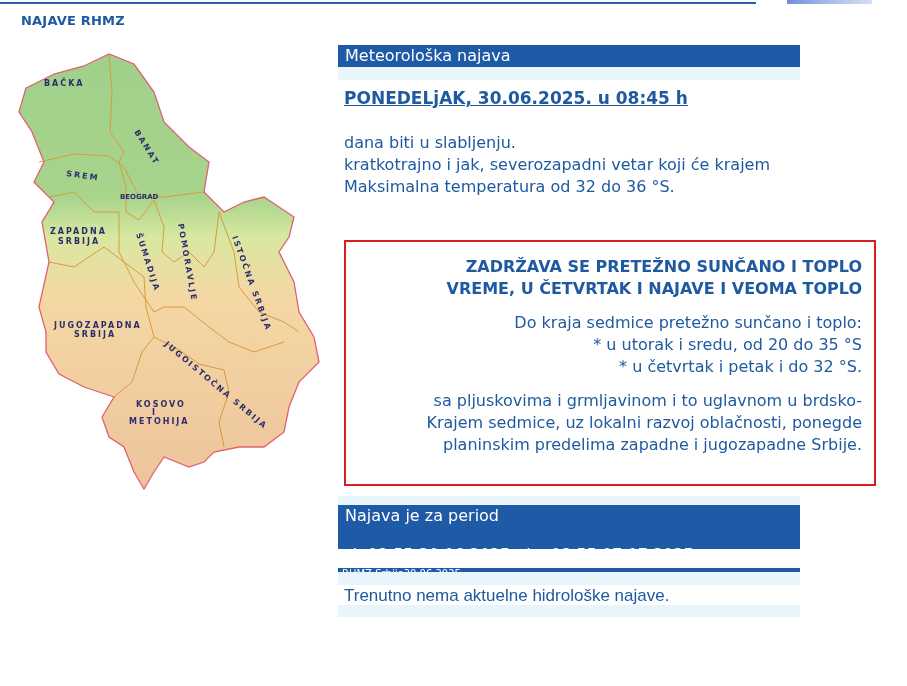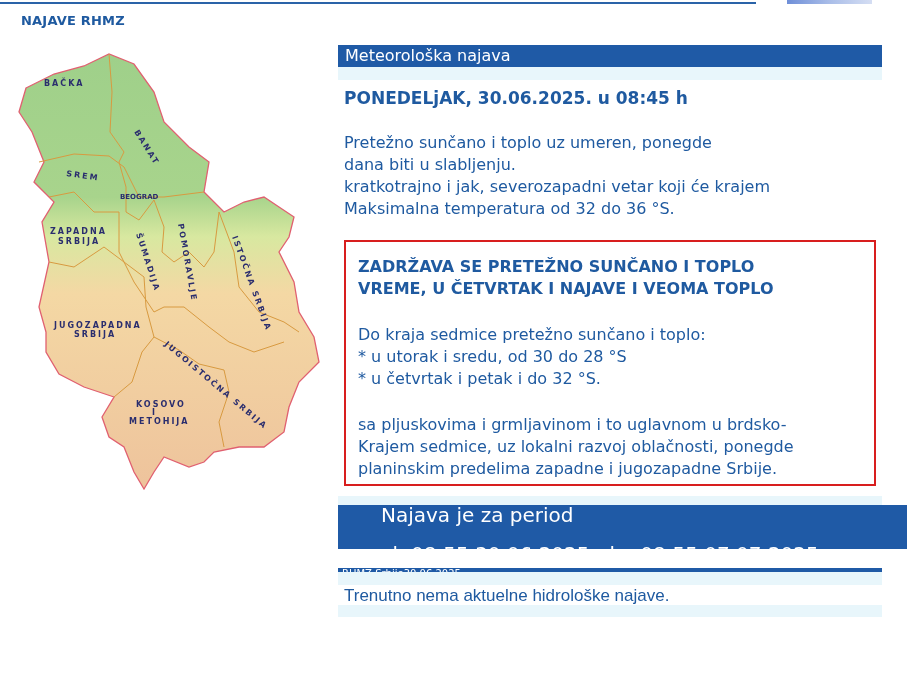--- a/index.html
+++ b/index.html
@@ -7,34 +7,34 @@
            font-family:"DejaVu Sans","Liberation Sans",sans-serif; color:#1f5aa0; }
     .top-line { position:absolute; left:0; top:2px; width:756px; height:2px; background:#2a63a8; }
     .logo-frag { position:absolute; left:787px; top:0; width:85px; height:4px;
                  background:linear-gradient(90deg,#6f8fd8,#a9bde8,#d5def3); }
     .section-title { position:absolute; left:21px; top:13px; font-size:13px; font-weight:bold;
                      color:#1f5aa0; letter-spacing:0.2px; }
     .map { position:absolute; left:14px; top:52px; width:312px; height:440px; }
     .map svg { width:100%; height:100%; display:block; }
     .map-label { font-family:"DejaVu Sans",sans-serif; font-weight:bold; fill:#2a2d6e; font-size:8px; letter-spacing:2px; }
 
-    .col { position:absolute; left:338px; width:544px; }
+    .col { position:absolute; left:338px; width:462px; }
     .bar { background:#1f5aa6; color:#ffffff; }
     .band { background:#e8f6fb; }
     .hdr { top:45px; height:22px; font-size:16px; line-height:22px; padding-left:7px; box-sizing:border-box; }
     .hdr-band { top:67px; height:13px; }
-    .date-line { position:absolute; left:344px; top:88px; font-size:17px; font-weight:bold; color:#1f5aa0; }
+    .date-line { position:absolute; left:344px; top:88px; font-size:17px; font-weight:bold; color:#1f5aa0;text-decoration:underline; }
     .summary { position:absolute; left:344px; top:132px; width:520px; font-size:16px; line-height:22px; color:#1f5aa0; }
     .alert { position:absolute; left:344px; top:240px; width:532px; height:246px; box-sizing:border-box;
-             border:2px solid #d81e1e; padding:14px 12px 0 12px; }
+             border:2px solid #d81e1e; padding:14px 12px 0 12px;text-align:right; }
     .alert-title { font-size:16px; font-weight:bold; line-height:22px; color:#1f5aa0; }
-    .alert-p { font-size:16px; line-height:22px; color:#1f5aa0; margin-top:24px; }
+    .alert-p { font-size:16px; line-height:22px; color:#1f5aa0; margin-top:12px; }
     .alert-p div { white-space:nowrap; }
     .period-band-top { top:496px; height:9px; }
-    .period { top:505px; height:44px; font-size:20px; line-height:21px;padding-left:36px; }
+    .period { top:505px; height:44px; font-size:16px; line-height:21px; }
     .period .l1 { padding-left:7px; }
     .period .l2 { margin-left:-1px; white-space:nowrap;margin-top:18px; }
     .footer-bar { top:560px; height:12px; font-size:10px; line-height:12px; display:flex; justify-content:flex-start; padding:0 4px; box-sizing:border-box;margin-top:8px; }
     .foot-band1 { top:572px; height:13px; }
     .hydro { top:585px; height:20px; font-size:16px; line-height:22px; padding-left:6px; box-sizing:border-box; color:#1f5aa0; font-family:Liberation Sans, sans-serif; font-size:17px; }
     .foot-band2 { top:605px; height:12px; }
   </style>
 </head>
 <body>
 
@@ -89,34 +89,33 @@
     </g>
   </svg>
 </div>
 
 <div class="col bar hdr">Meteorološka najava</div>
 <div class="col band hdr-band"></div>
 
 <div class="date-line">PONEDELjAK, 30.06.2025. u 08:45 h</div>
 
 <div class="summary">
-  <div>Pretežno sunčano i toplo uz umeren, ponegde</div>
   <div>dana biti u slabljenju.</div>
   <div>kratkotrajno i jak, severozapadni vetar koji će krajem</div>
   <div>Maksimalna temperatura od 32 do 36 °S.</div>
 </div>
 
 <div class="alert">
   <div class="alert-title">
     <div>ZADRŽAVA SE PRETEŽNO SUNČANO I TOPLO</div>
     <div>VREME, U ČETVRTAK I NAJAVE I VEOMA TOPLO</div>
   </div>
   <div class="alert-p">
     <div>Do kraja sedmice pretežno sunčano i toplo:</div>
-    <div>* u utorak i sredu, od 30 do 28 °S</div>
+    <div>* u utorak i sredu, od 20 do 35 °S</div>
     <div>* u četvrtak i petak i do 32 °S.</div>
   </div>
   <div class="alert-p">
     <div>sa pljuskovima i grmljavinom i to uglavnom u brdsko-</div>
     <div>Krajem sedmice, uz lokalni razvoj oblačnosti, ponegde</div>
     <div>planinskim predelima zapadne i jugozapadne Srbije.</div>
   </div>
 </div>
 
 <div class="col band period-band-top"></div>

